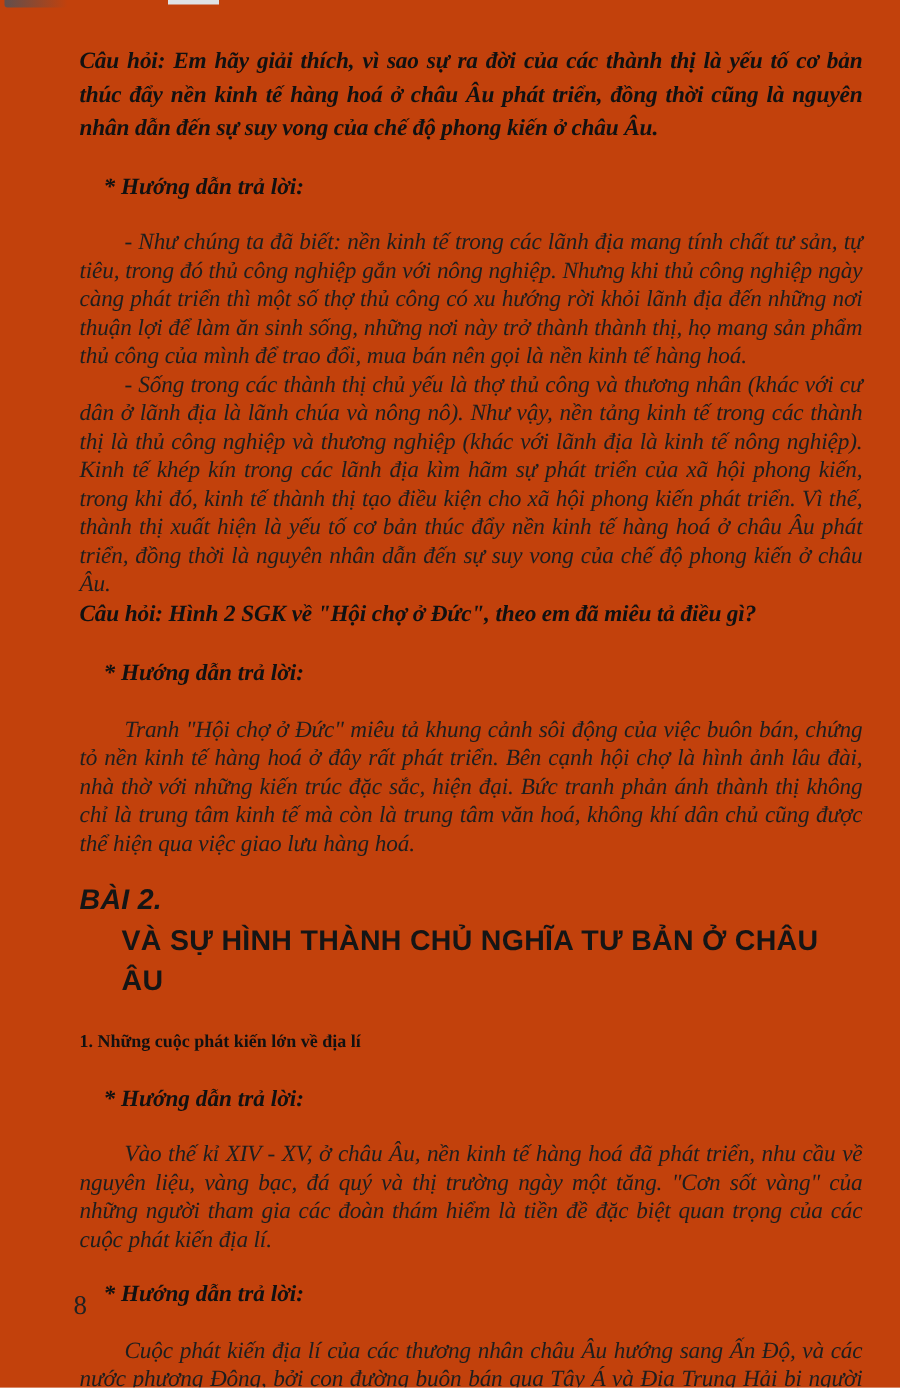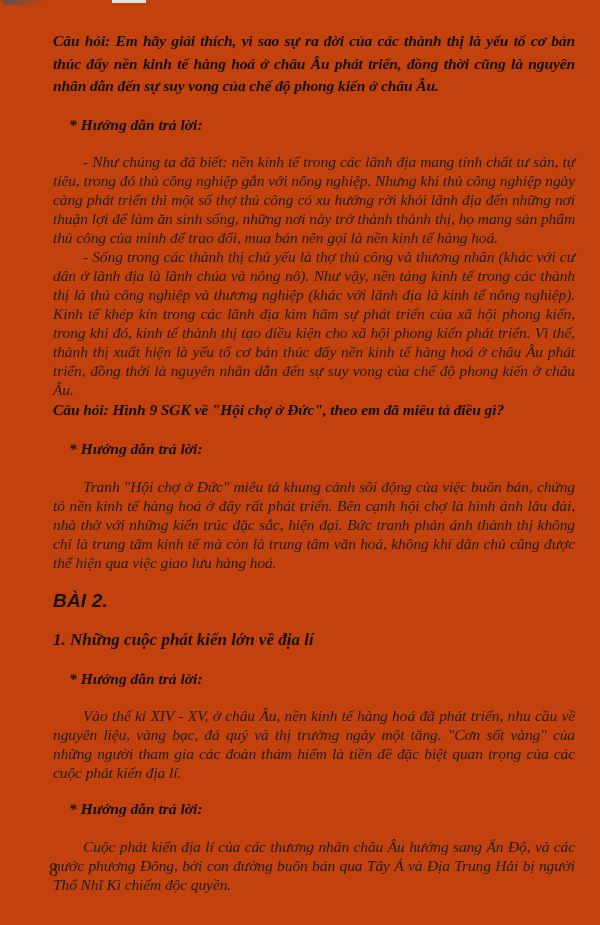--- a/index.html
+++ b/index.html
@@ -62,24 +62,23 @@
     font-size: 19px; line-height: 27px;
     color: #151515;
     letter-spacing: 0.2px;
   }
   .lh-line1 { display: flex; align-items: baseline; flex-direction: column; }
   .lesson-label { font-style: italic; flex: none; margin-right: 32px; }
   .lh-line2 { padding-left: 28px; }
   .section-heading {
     margin: 0 0 16px 0;
     font-family: "Liberation Serif", serif;
-    font-size: 17px; font-weight: bold;
+    font-size: 12px; font-weight: bold;
     line-height: 24px;
     color: #111;
-    font-style: italic;
   }
   .page-number {
     position: absolute; left: 49px; top: 860px;
     font-size: 18px; color: #222;
   }
   .watermark {
     position: absolute; left: 0; top: 820px;
     width: 100%; text-align: center;
     pointer-events: none;
   }
@@ -112,28 +111,29 @@
   <div class="scan-mark-1"></div>
   <div class="scan-mark-2"></div>
 
   <main class="content">
 
     <p class="question">Câu hỏi: Em hãy giải thích, vì sao sự ra đời của các thành thị là yếu tố cơ bản thúc đẩy nền kinh tế hàng hoá ở châu Âu phát triển, đồng thời cũng là nguyên nhân dẫn đến sự suy vong của chế độ phong kiến ở châu Âu.</p>
     <p class="guide">* Hướng dẫn trả lời:</p>
     <p class="para">- Như chúng ta đã biết: nền kinh tế trong các lãnh địa mang tính chất tư sản, tự tiêu, trong đó thủ công nghiệp gắn với nông nghiệp. Nhưng khi thủ công nghiệp ngày càng phát triển thì một số thợ thủ công có xu hướng rời khỏi lãnh địa đến những nơi thuận lợi để làm ăn sinh sống, những nơi này trở thành thành thị, họ mang sản phẩm thủ công của mình để trao đổi, mua bán nên gọi là nền kinh tế hàng hoá.</p>
     <p class="para">- Sống trong các thành thị chủ yếu là thợ thủ công và thương nhân (khác với cư dân ở lãnh địa là lãnh chúa và nông nô). Như vậy, nền tảng kinh tế trong các thành thị là thủ công nghiệp và thương nghiệp (khác với lãnh địa là kinh tế nông nghiệp). Kinh tế khép kín trong các lãnh địa kìm hãm sự phát triển của xã hội phong kiến, trong khi đó, kinh tế thành thị tạo điều kiện cho xã hội phong kiến phát triển. Vì thế, thành thị xuất hiện là yếu tố cơ bản thúc đẩy nền kinh tế hàng hoá ở châu Âu phát triển, đồng thời là nguyên nhân dẫn đến sự suy vong của chế độ phong kiến ở châu Âu.</p>
 
-    <p class="question">Câu hỏi: Hình 9 SGK về "Hội chợ ở Đức", theo em đã  miêu tả điều gì?</p>
+    <p class="question">Câu hỏi: Hình 2 SGK về "Hội chợ ở Đức", theo em đã  miêu tả điều gì?</p>
     <p class="guide">* Hướng dẫn trả lời:</p>
     <p class="para">Tranh "Hội chợ ở Đức" miêu tả khung cảnh sôi động của việc buôn bán, chứng tỏ nền kinh tế hàng hoá ở đây rất phát triển. Bên cạnh hội chợ là hình ảnh lâu đài, nhà thờ với những kiến trúc đặc sắc, hiện đại. Bức tranh phản ánh thành thị không chỉ là trung tâm kinh tế mà còn là trung tâm văn hoá, không khí dân chủ cũng được thể hiện qua việc giao lưu hàng hoá.</p>
 
     <header class="lesson-header">
       <div class="lh-line1">
         <span class="lesson-label">BÀI 2.</span>
       </div>
+      <div class="lh-line2">VÀ SỰ HÌNH THÀNH CHỦ NGHĨA TƯ BẢN Ở CHÂU ÂU</div>
     </header>
 
     <h2 class="section-heading">1. Những cuộc phát kiến lớn về địa lí</h2>
 
     <p class="guide">* Hướng dẫn trả lời:</p>
     <p class="para">Vào thế kỉ XIV - XV, ở châu Âu, nền kinh tế hàng hoá đã phát triển, nhu cầu về nguyên liệu, vàng bạc, đá quý và thị trường ngày một tăng. "Cơn sốt vàng" của những người tham gia các đoàn thám hiểm là tiền đề đặc biệt quan trọng của các cuộc phát kiến địa lí.</p>
 
     <p class="guide">* Hướng dẫn trả lời:</p>
     <p class="para">Cuộc phát kiến địa lí của các thương nhân châu Âu hướng sang Ấn Độ, và các nước phương Đông, bởi con đường buôn bán qua Tây Á và Địa Trung Hải bị người Thổ Nhĩ Kì chiếm độc quyền.</p>
 

